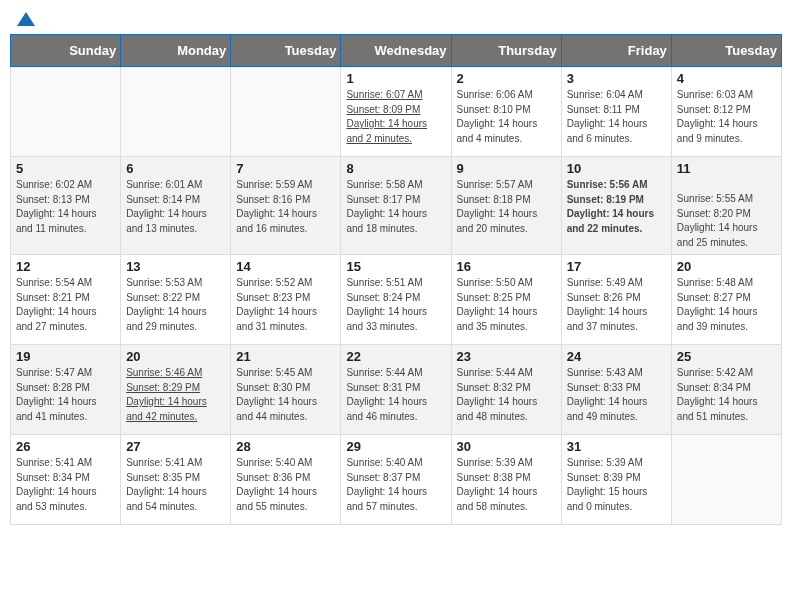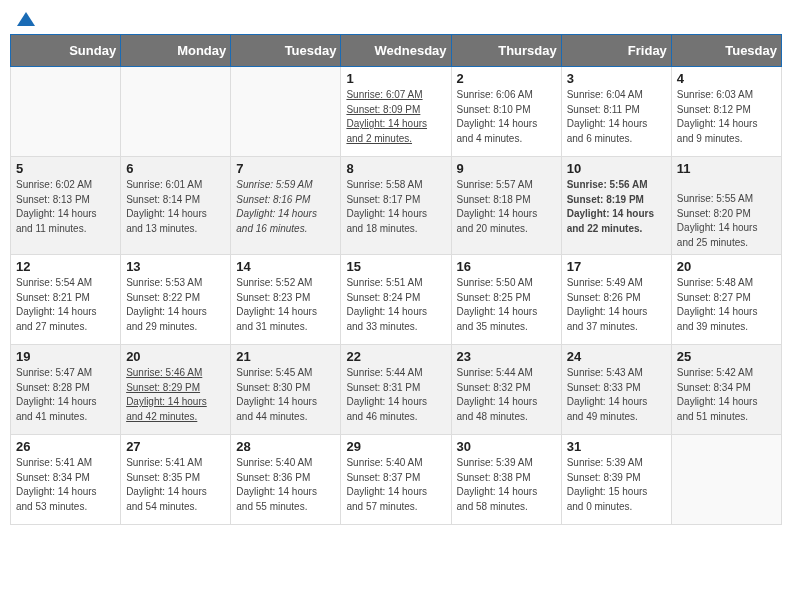--- a/index.html
+++ b/index.html
@@ -164,21 +164,21 @@
         </td>
         <td>
           <div class="day-number">6</div>
           <div class="day-info" style="white-space: pre-line;">Sunrise: 6:01 AM
 Sunset: 8:14 PM
 Daylight: 14 hours
 and 13 minutes.</div>
         </td>
         <td>
           <div class="day-number">7</div>
-          <div class="day-info" style="white-space: pre-line; font-style: italic;">Sunrise: 5:59 AM
+          <div class="day-info" style="white-space: pre-line;">Sunrise: 5:59 AM
 Sunset: 8:16 PM
 Daylight: 14 hours
 and 16 minutes.</div>
         </td>
         <td>
           <div class="day-number">8</div>
           <div class="day-info" style="white-space: pre-line;">Sunrise: 5:58 AM
 Sunset: 8:17 PM
 Daylight: 14 hours
 and 18 minutes.</div>

